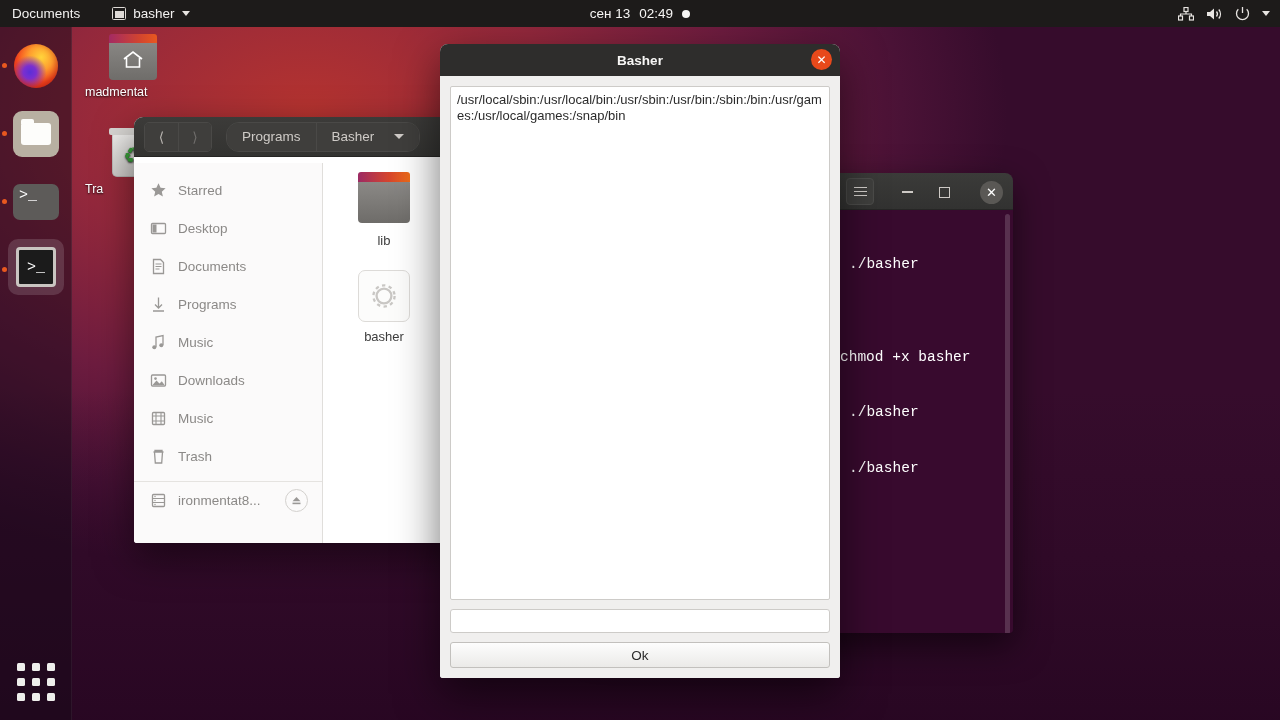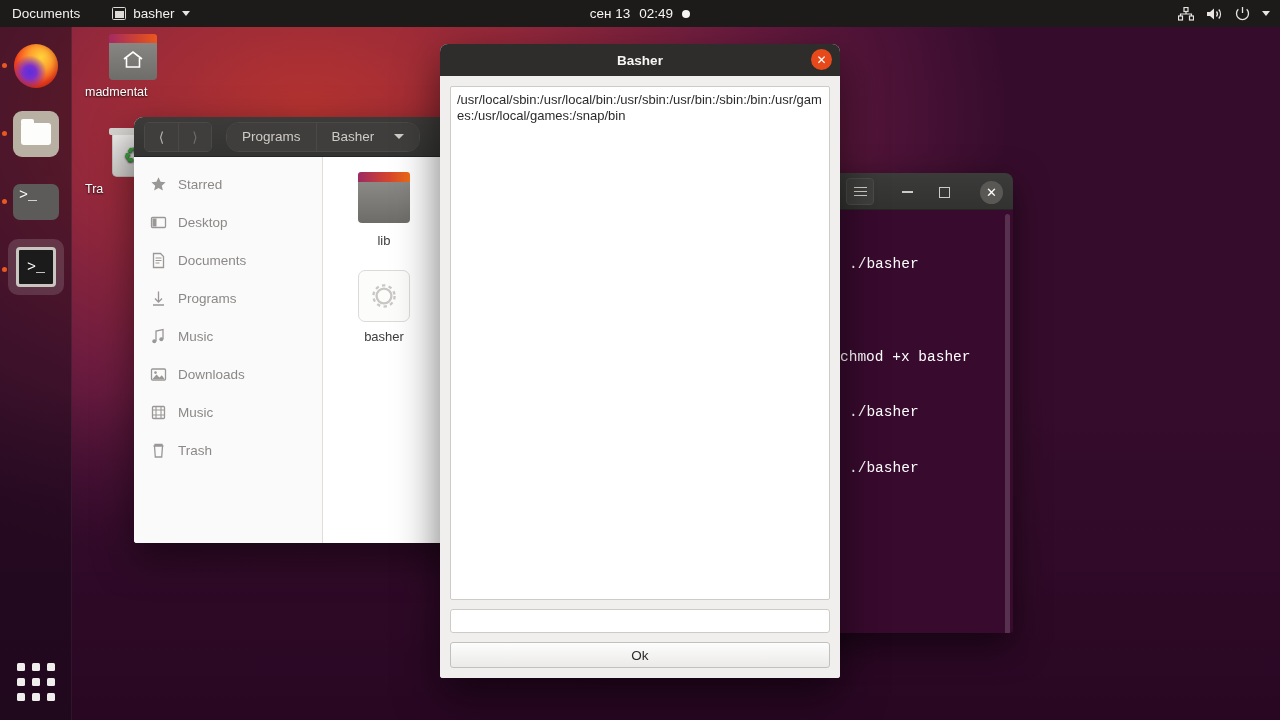--- a/index.html
+++ b/index.html
@@ -395,20 +395,21 @@
   #nautilus-main {
     display: flex;
     height: 386px;
   }
   #places {
     width: 189px;
     background: #fbfafa;
     border-right: 1px solid #e0dedb;
     padding-top: 8px;
     position: relative;
+    margin-top: 6px;
   }
   .place {
     display: flex;
     align-items: center;
     gap: 11px;
     height: 38px;
     padding-left: 16px;
     color: #8b8987;
     font-size: 13.5px;
   }
@@ -710,20 +711,36 @@
           <span>Music</span>
         </div>
 
         <div class="place">
           <svg width="17" height="17" viewBox="0 0 17 17">
               <path d="M3.5 4 h10 M5 4 V2.5 h7 V4 M4.5 4 l.8 11 h6.4 l.8-11" stroke="#9a9896" stroke-width="1.3" fill="none"></path>
             </svg>
           <span>Trash</span>
         </div>
 
+        <div class="place device">
+          <svg width="17" height="17" viewBox="0 0 17 17">
+              <rect x="2.5" y="2.5" width="12" height="12" rx="1" stroke="#9a9896" stroke-width="1.3" fill="none"></rect>
+              <path d="M2.5 6.5 h12 M2.5 10.5 h12" stroke="#9a9896" stroke-width="1.1"></path>
+              <circle cx="5" cy="4.5" r="0.7" fill="#9a9896"></circle>
+              <circle cx="5" cy="8.5" r="0.7" fill="#9a9896"></circle>
+              <circle cx="5" cy="12.5" r="0.7" fill="#9a9896"></circle>
+            </svg>
+          <span>ironmentat8...</span>
+          <span class="eject">
+            <svg width="11" height="11" viewBox="0 0 11 11">
+                <path d="M5.5 2 L9.5 6.2 H1.5z" fill="#9a9896"></path>
+                <rect x="1.5" y="7.6" width="8" height="1.6" fill="#9a9896"></rect>
+              </svg>
+          </span>
+        </div>
       </div>
 
       <div id="filearea">
         <div class="file-item">
           <div class="file-folder"></div>
           <div>lib</div>
         </div>
         <div class="file-item">
           <div class="exec-icon">
             <svg width="34" height="34" viewBox="0 0 34 34">

